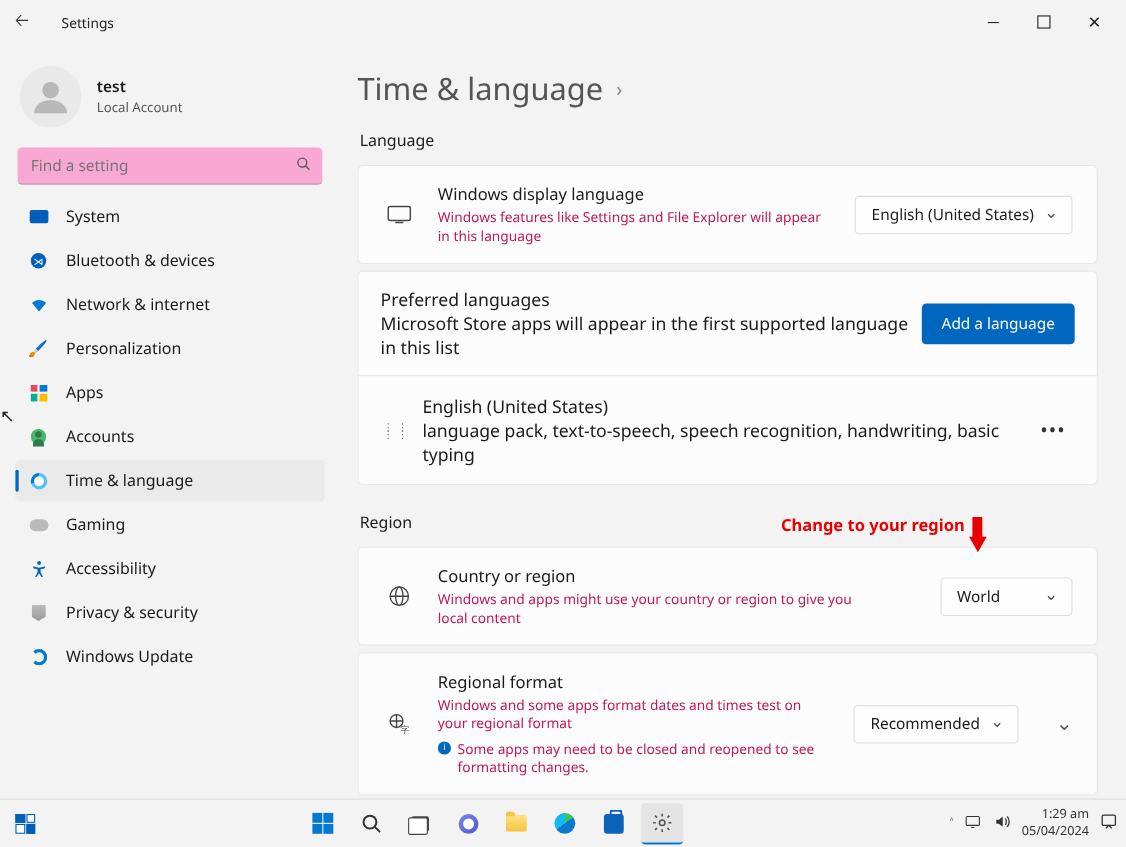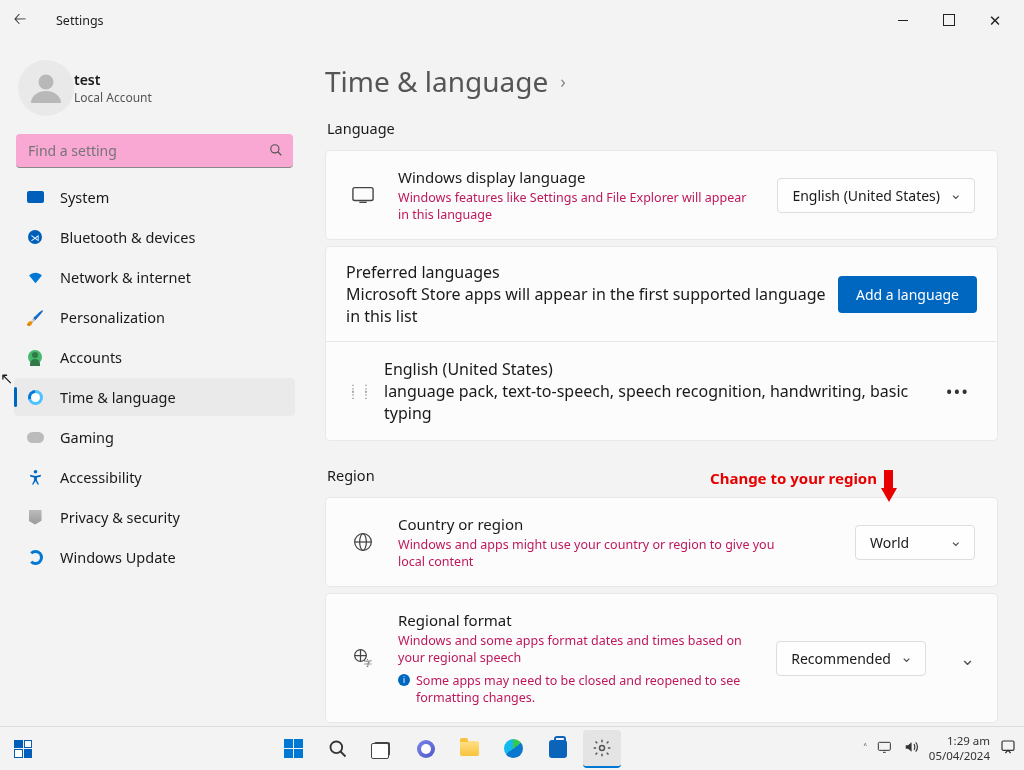--- a/index.html
+++ b/index.html
@@ -14,21 +14,21 @@
   .win-min::before { content:""; display:block; width:10px; height:1px; background:#222;}
   .win-max::before { content:""; display:block; width:10px; height:10px; border:1px solid #222;}
   .win-close { font-size: 15px !important; }
 
   
   .content { display:flex; height: 686px; }
   .sidebar { width: 305px; padding: 14px 10px 0 14px; }
   .main { flex:1; padding: 22px 26px 0 20px; overflow:hidden; }
 
   
-  .user { display:flex; align-items:center; padding: 6px 4px 18px 4px;}
+  .user { display:flex; align-items:center; gap: 14px; padding: 6px 4px 18px 4px;}
   .avatar { width: 56px; height: 56px; border-radius: 50%; background: #e9e9e9; display:flex; align-items:center; justify-content:center; }
   .avatar svg { fill:#b8b8b8; }
   .user .name { font-size: 14px; font-weight: 600; }
   .user .sub { font-size: 12px; color:#555; }
 
   
   .search { position:relative; margin: 0 2px 10px 2px;}
   .search input { width:100%; height: 34px; padding: 0 34px 0 12px; font-size: 14px; border: none; border-bottom: 1.5px solid #888; border-radius: 4px; background:#f9a8d4; outline:none;}
   .search .mag { position:absolute; right:10px; top:8px; color:#555; font-size: 14px;}
 
@@ -169,20 +169,31 @@
             </svg>
           </span>
           <span>Network &amp; internet</span>
         </div>
       <div class="nav-item">
           <span class="ico">🖌️</span>
           <span>Personalization</span>
         </div>
       <div class="nav-item">
           <span class="ico">
+            <span class="ico-apps">
+              <div></div>
+              <div></div>
+              <div></div>
+              <div></div>
+            </span>
+          </span>
+          <span>Apps</span>
+        </div>
+      <div class="nav-item">
+          <span class="ico">
             <span class="ico-account"></span>
           </span>
           <span>Accounts</span>
         </div>
       <div class="nav-item active">
           <span class="ico">
             <span class="ico-time"></span>
           </span>
           <span>Time &amp; language</span>
         </div>
@@ -277,21 +288,21 @@
     <div class="card">
       <div class="lead-ico">
         <svg width="20" height="20" viewBox="0 0 24 24" fill="none" stroke="#444" stroke-width="1.5">
             <circle cx="9" cy="9" r="7"></circle>
             <path d="M9 2v14M2 9h14"></path>
             <text x="13" y="22" font-size="10" fill="#444" stroke="none">字</text>
           </svg>
       </div>
       <div class="body">
         <div class="title">Regional format</div>
-        <div class="desc" style="max-width:400px">Windows and some apps format dates and times based on your regional speech</div>
+        <div class="desc" style="max-width:400px">Windows and some apps format dates and times test on your regional format</div>
         <div class="info-row">
           <div class="info-dot">i</div>
           <div class="desc" style="max-width:380px;margin-top:0">Some apps may need to be closed and reopened to see formatting changes.</div>
         </div>
       </div>
       <div class="dropdown"><span>Recommended</span></div>
       <div class="expand-chev">⌄</div>
     </div>
 
   </div>

